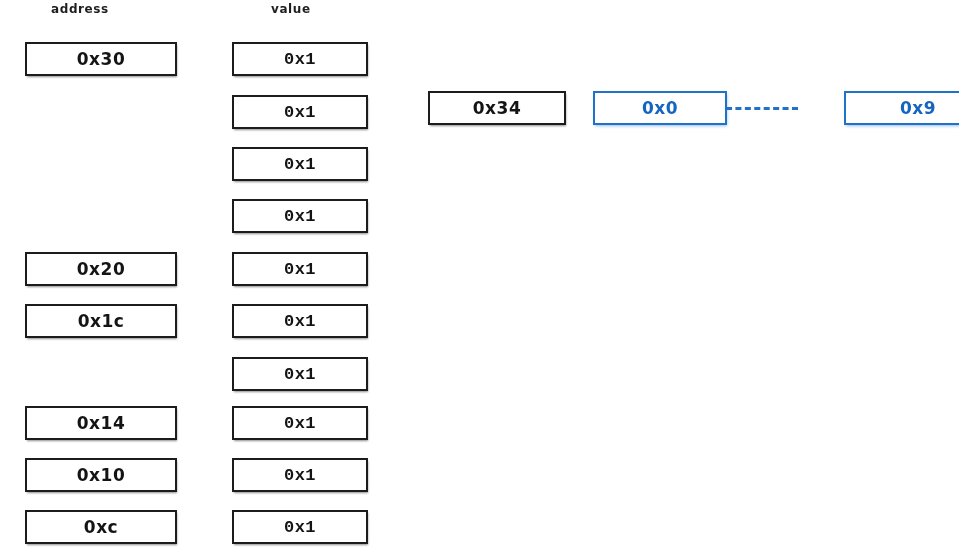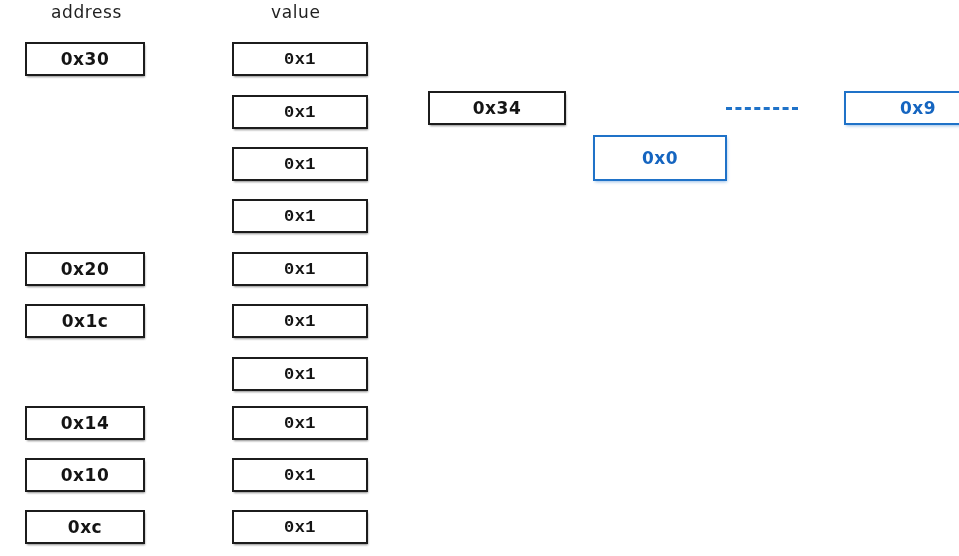--- a/index.html
+++ b/index.html
@@ -20,22 +20,22 @@
     left: 0;
     top: 0;
     width: 959px;
     height: 556px;
   }
 
   
   .col-header {
     position: absolute;
     font-family: "DejaVu Sans", sans-serif;
-    font-weight: normal;
-    font-size: 17px;
+    font-weight: bold;
+    font-size: 12px;
     letter-spacing: 0.6px;
     color: #1f1f1f;
     white-space: nowrap;
   }
   .col-header.addr-h { left: 51px;  top: 2px; }
   .col-header.val-h  { left: 271px; top: 2px; }
 
   
   .cell {
     position: absolute;
@@ -55,25 +55,25 @@
     color: #141414;
     box-shadow: 1px 2px 2px -1px rgba(0,0,0,0.45);
   }
   .cell.blue {
     border: 2.5px solid #1f72c8;
     color: #1565c0;
     box-shadow: 1px 2px 3px -1px rgba(31,114,200,0.45);
   }
 
   
-  .col-addr { left: 25px;  width: 120px; height: 34px; }
+  .col-addr { left: 25px;  width: 152px; height: 34px; }
   .col-val  { left: 232px; width: 136px; height: 34px; font-family: Liberation Mono, monospace; }
 
   .box-ptr  { left: 428px; width: 138px; height: 34px; top: 91px; }
-  .box-b0   { left: 593px; width: 134px; height: 46px; top: 91px; margin-top: 44px; }
+  .box-b0   { left: 593px; width: 134px; height: 34px; top: 91px; }
   .box-b1   { left: 797px; width: 148px; height: 34px; top: 91px; margin-left: 47px; }
 
   
   .connector {
     position: absolute;
     left: 726px;
     top: 107px;
     width: 72px;
     height: 0;
     border-top: 3px dashed #1f72c8;

